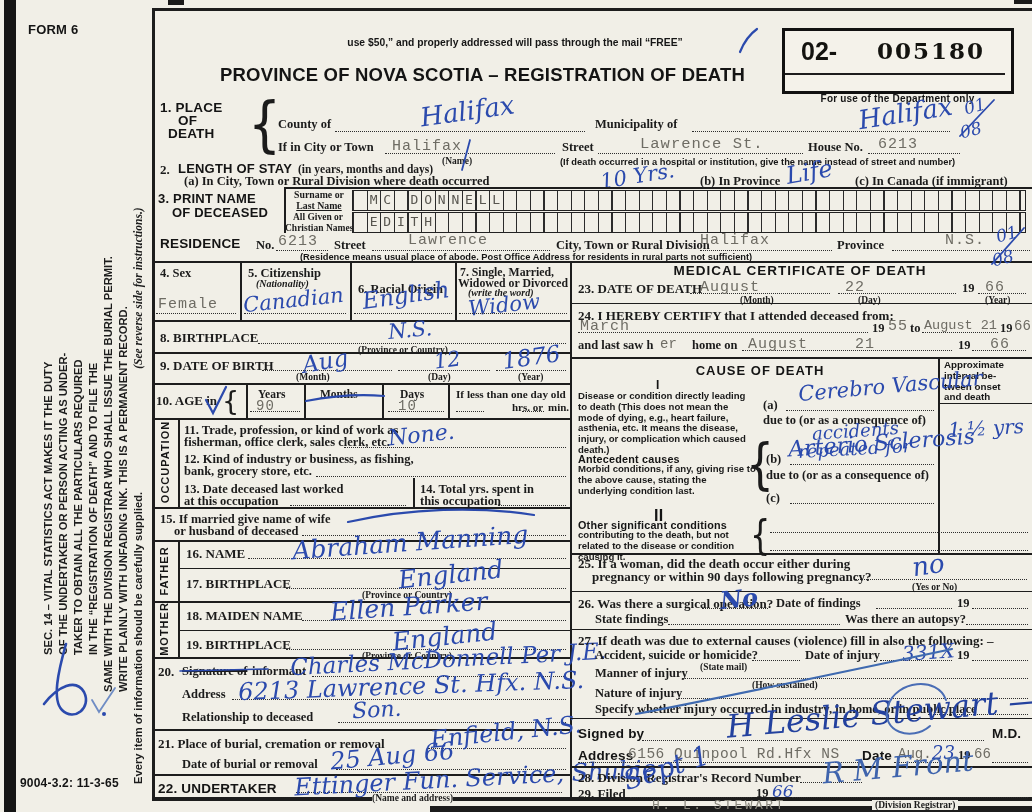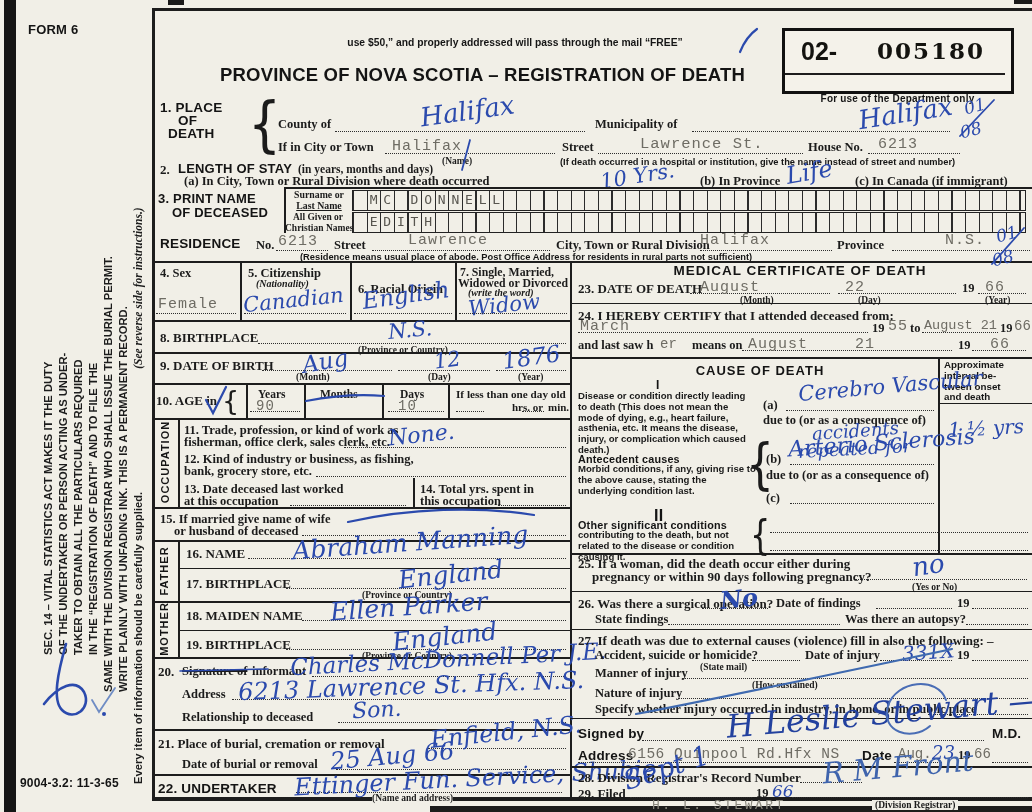--- a/index.html
+++ b/index.html
@@ -293,21 +293,21 @@
 <div class="dot" style="left:578px;top:332px;width:290px;"></div>
 <span class="abs lab" style="left:872px;top:321px;">19</span>
 <span class="abs tw" style="left:888px;top:318px;font-size:15px;">55</span>
 <span class="abs lab" style="left:910px;top:321px;">to</span>
 <div class="dot" style="left:922px;top:332px;width:76px;"></div>
 <span class="abs tw" style="left:924px;top:318px;font-size:13.5px;letter-spacing:0;">August 21</span>
 <span class="abs lab" style="left:1000px;top:321px;">19</span>
 <span class="abs tw" style="left:1014px;top:318px;font-size:14px;letter-spacing:0;">66</span>
 <span class="abs lab" style="left:578px;top:338px;">and last saw h</span>
 <span class="abs tw" style="left:660px;top:336px;font-size:14px;letter-spacing:0;">er</span>
-<span class="abs lab" style="left:692px;top:338px;">means on</span>
+<span class="abs lab" style="left:692px;top:338px;">home on</span>
 <div class="dot" style="left:742px;top:350px;width:210px;"></div>
 <span class="abs tw" style="left:748px;top:336px;font-size:15px;">August</span>
 <span class="abs tw" style="left:855px;top:336px;font-size:15px;">21</span>
 <span class="abs lab" style="left:958px;top:338px;">19</span>
 <div class="dot" style="left:972px;top:350px;width:54px;"></div>
 <span class="abs tw" style="left:990px;top:336px;font-size:15px;">66</span>
 
 <div class="hr" style="left:570px;top:357px;width:462px;"></div>
 <div class="hr" style="left:570px;top:553px;width:462px;"></div>
 <div class="vr" style="left:938px;top:357px;height:196px;"></div>

